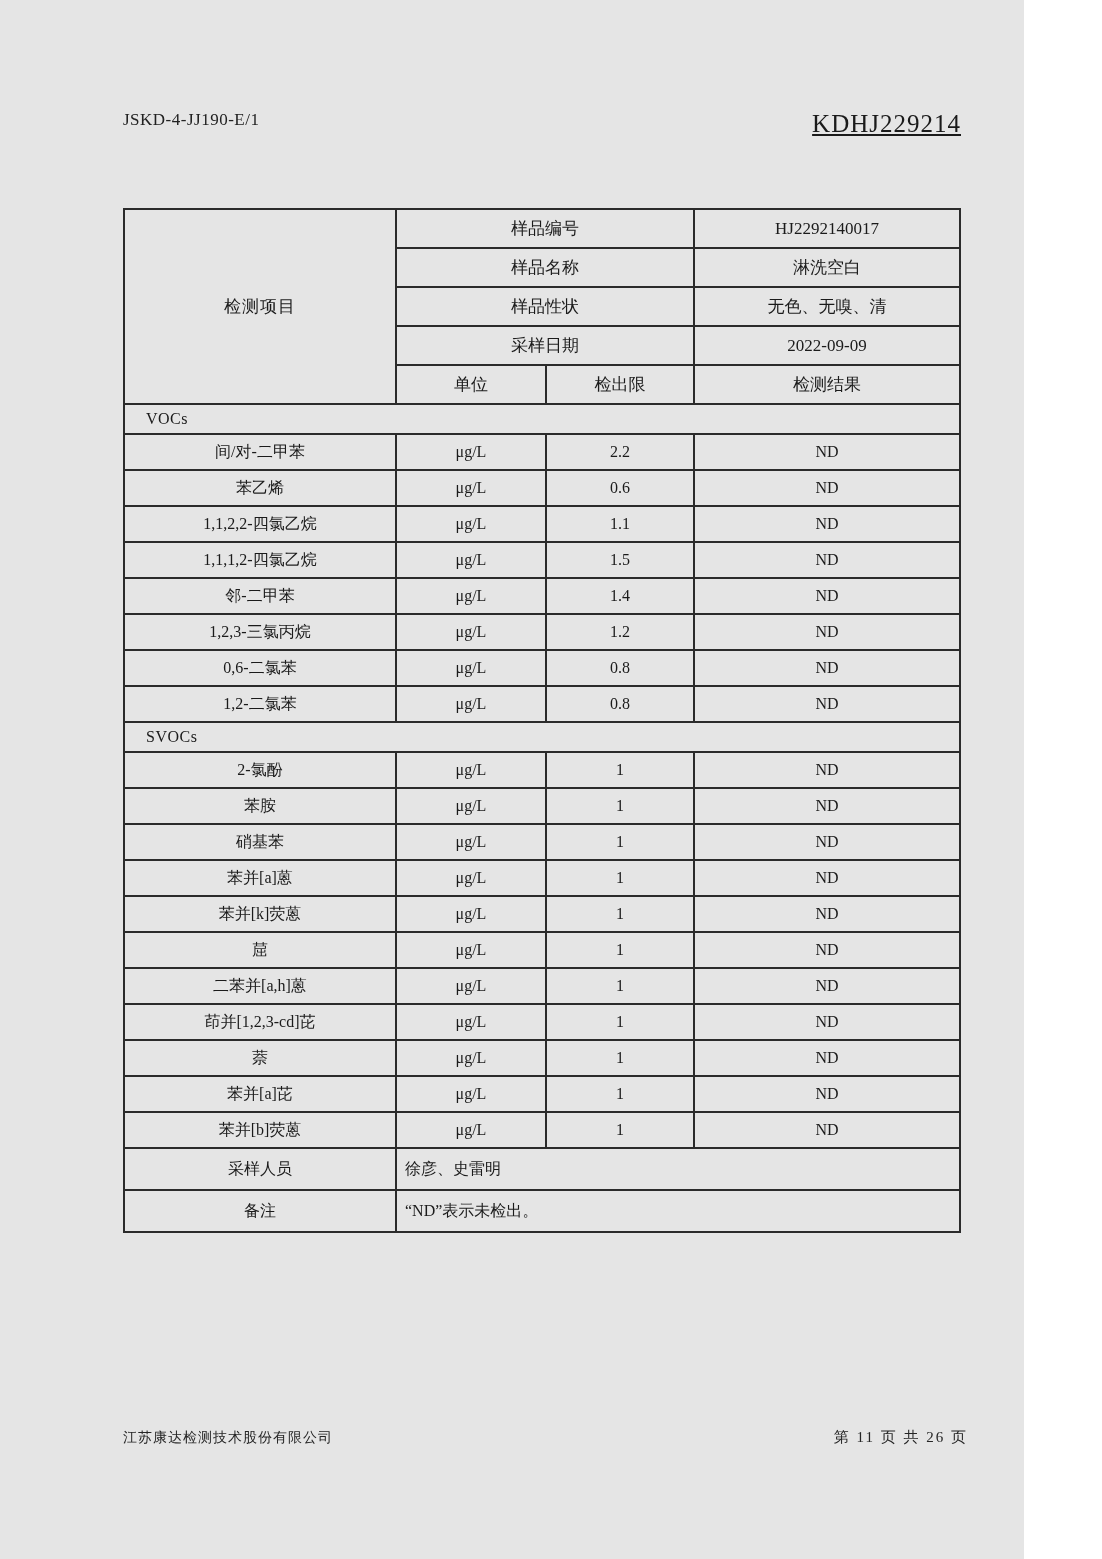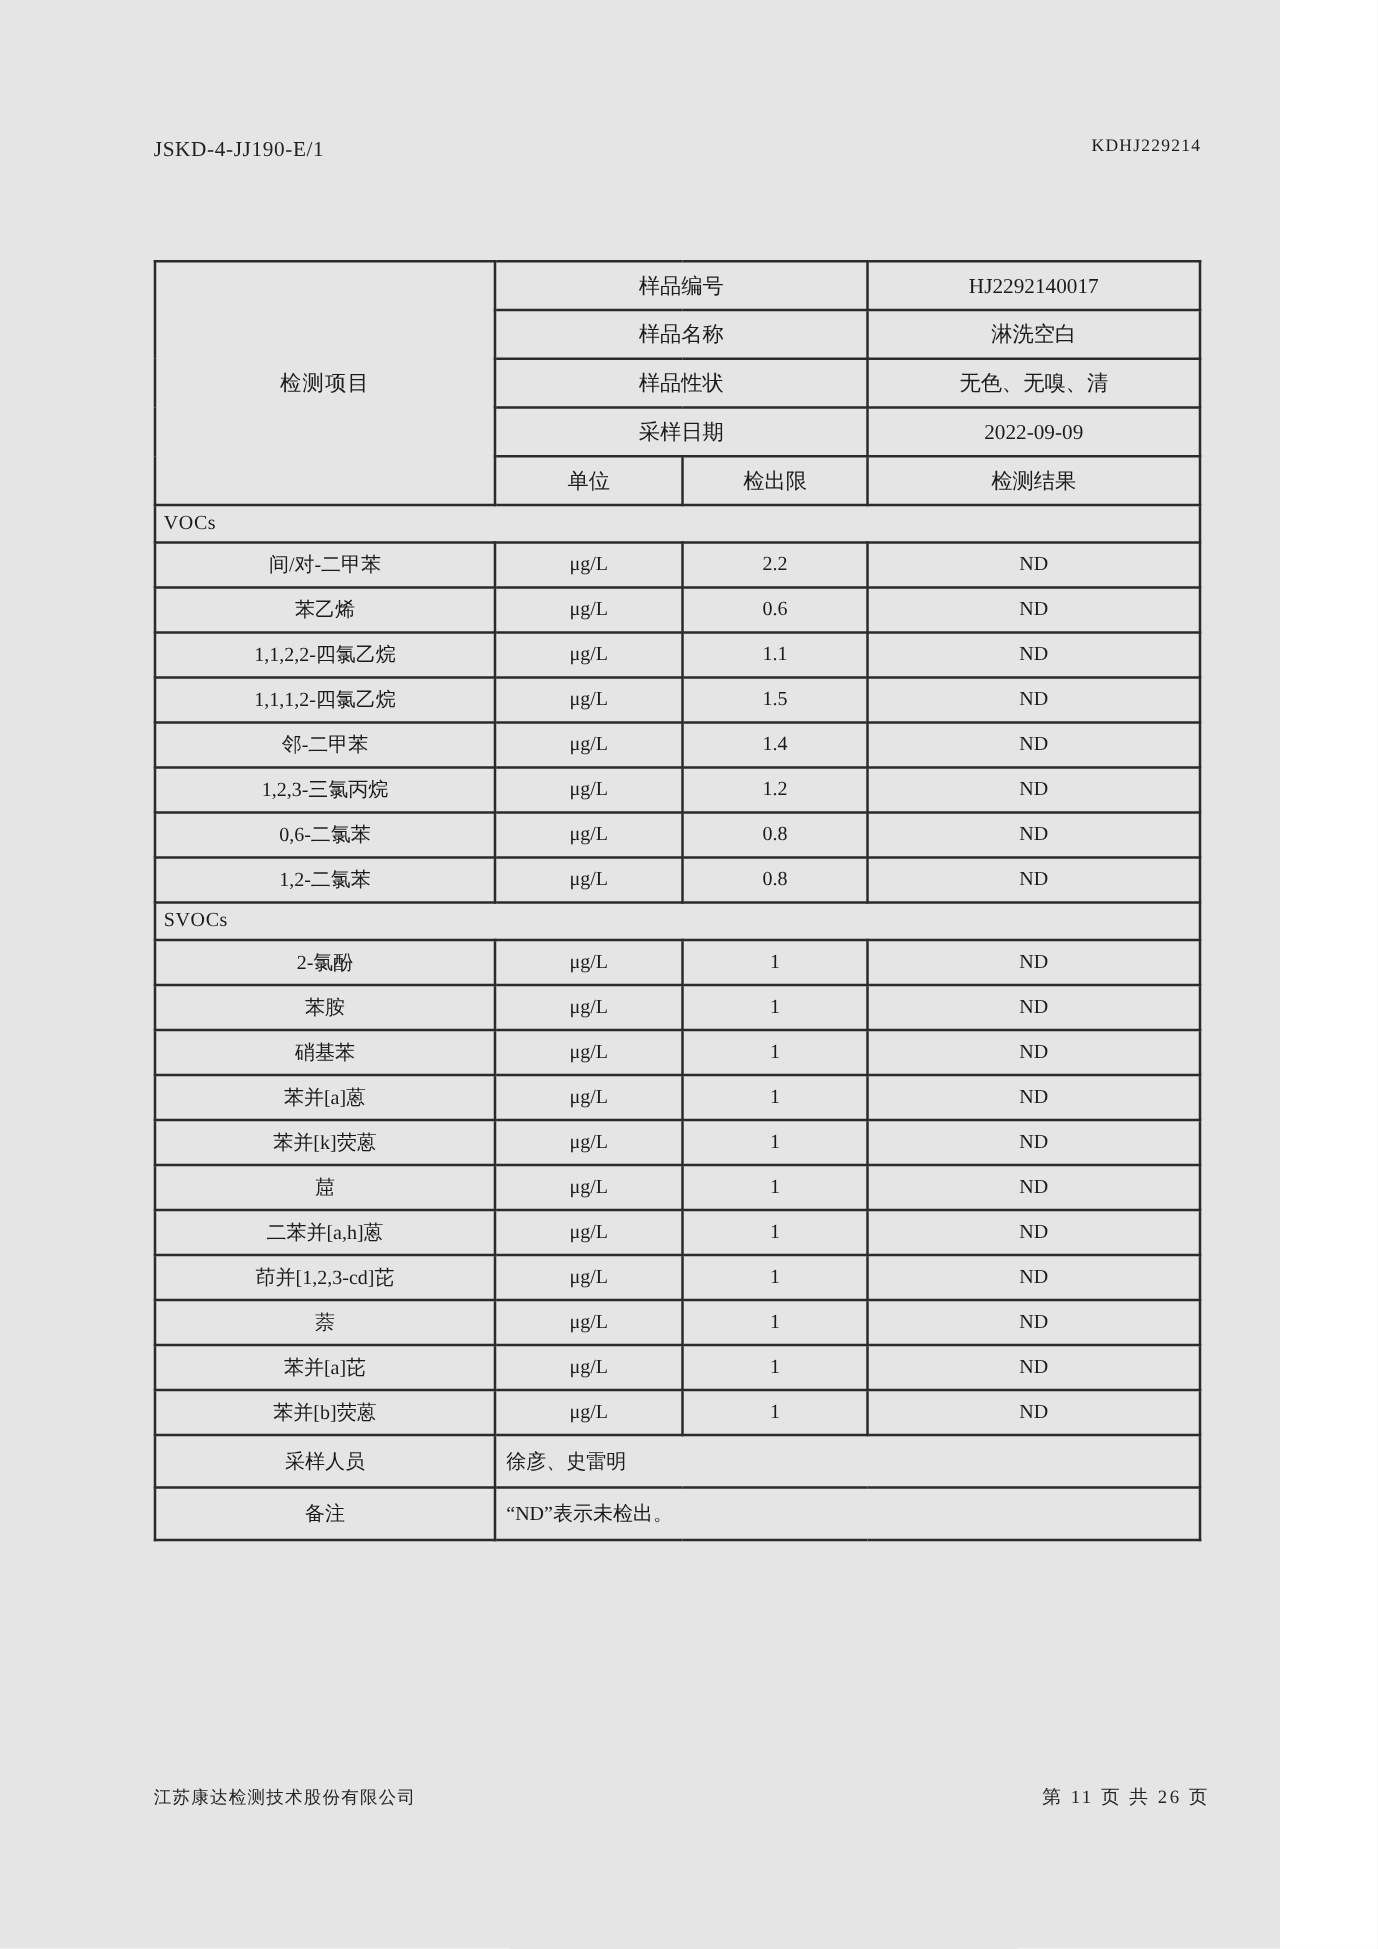--- a/index.html
+++ b/index.html
@@ -24,23 +24,24 @@
     display: flex;
     justify-content: space-between;
     align-items: flex-start;
   }
   .doc-code {
     font-size: 17px;
     letter-spacing: 0.5px;
     color: #222;
   }
   .report-no {
-    font-size: 14px;
+    font-size: 25px;
     letter-spacing: 1px;
     color: #1a1a1a;
+    text-decoration: underline;
   }
   .doc-title {
     position: absolute;
     top: 146px;
     left: 0;
     width: 1102px;
     margin: 0;
     text-align: center;
     font-size: 24px;
     font-weight: bold;
@@ -65,21 +66,21 @@
     vertical-align: middle;
     font-size: 16px;
     padding: 0 2px;
     color: #1b1b1b;
   }
   tr.meta td { height: 37px; font-size: 17px; margin-top: 24px; }
   td.project-cell { font-size: 17px; letter-spacing: 1px; }
   tr.section-row td {
     height: 28px;
     text-align: left;
-    padding-left: 6px;
+    padding-left: 21px;
     font-size: 16px;
     letter-spacing: 0.5px;
   }
   tr.data-row td { height: 34px; }
   tr.foot-row td { height: 40px; font-size: 16px; }
   tr.foot-row td.fval {
     text-align: left;
     padding-left: 8px;
     margin-top: 34px;
   }

